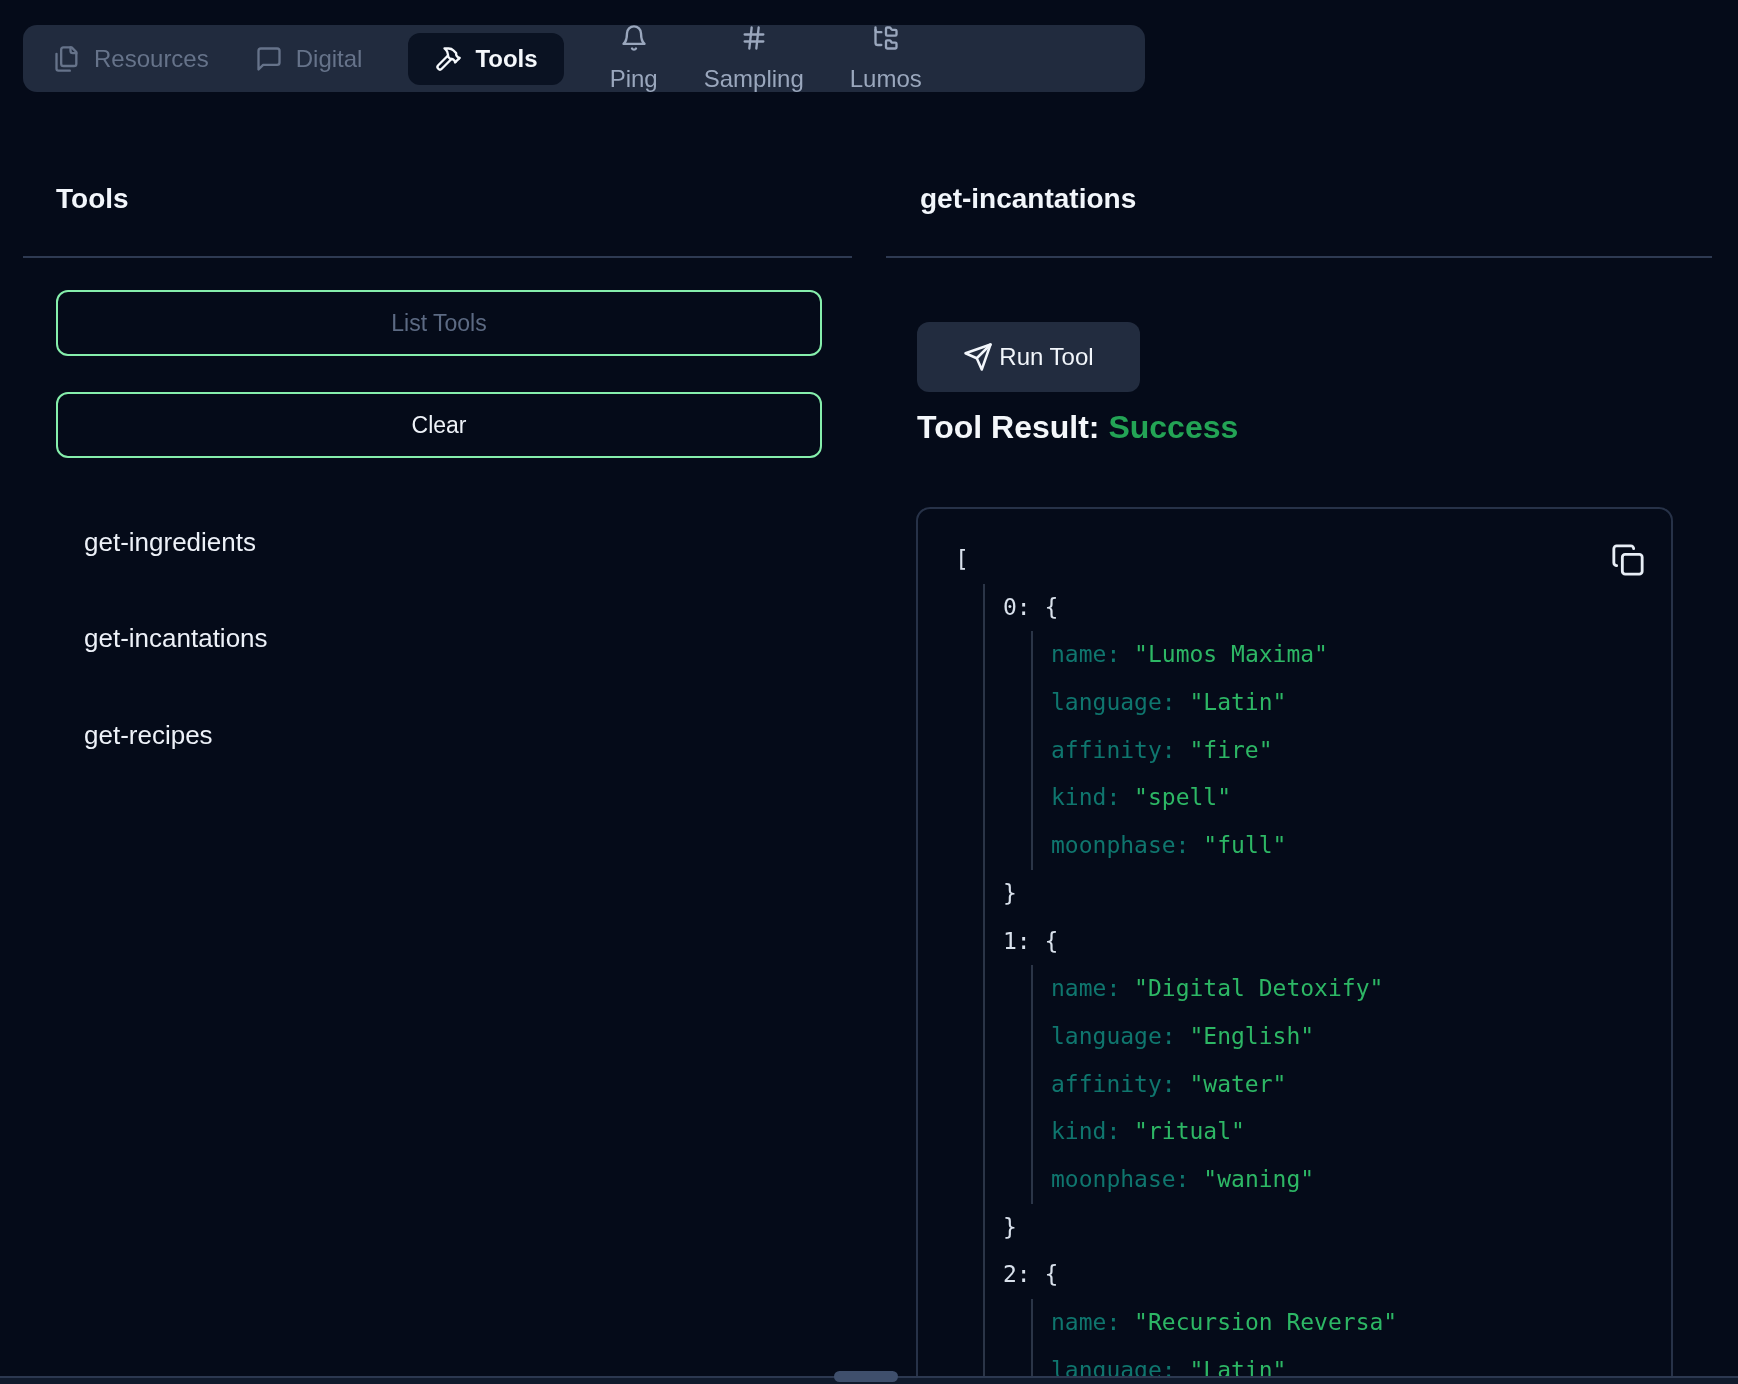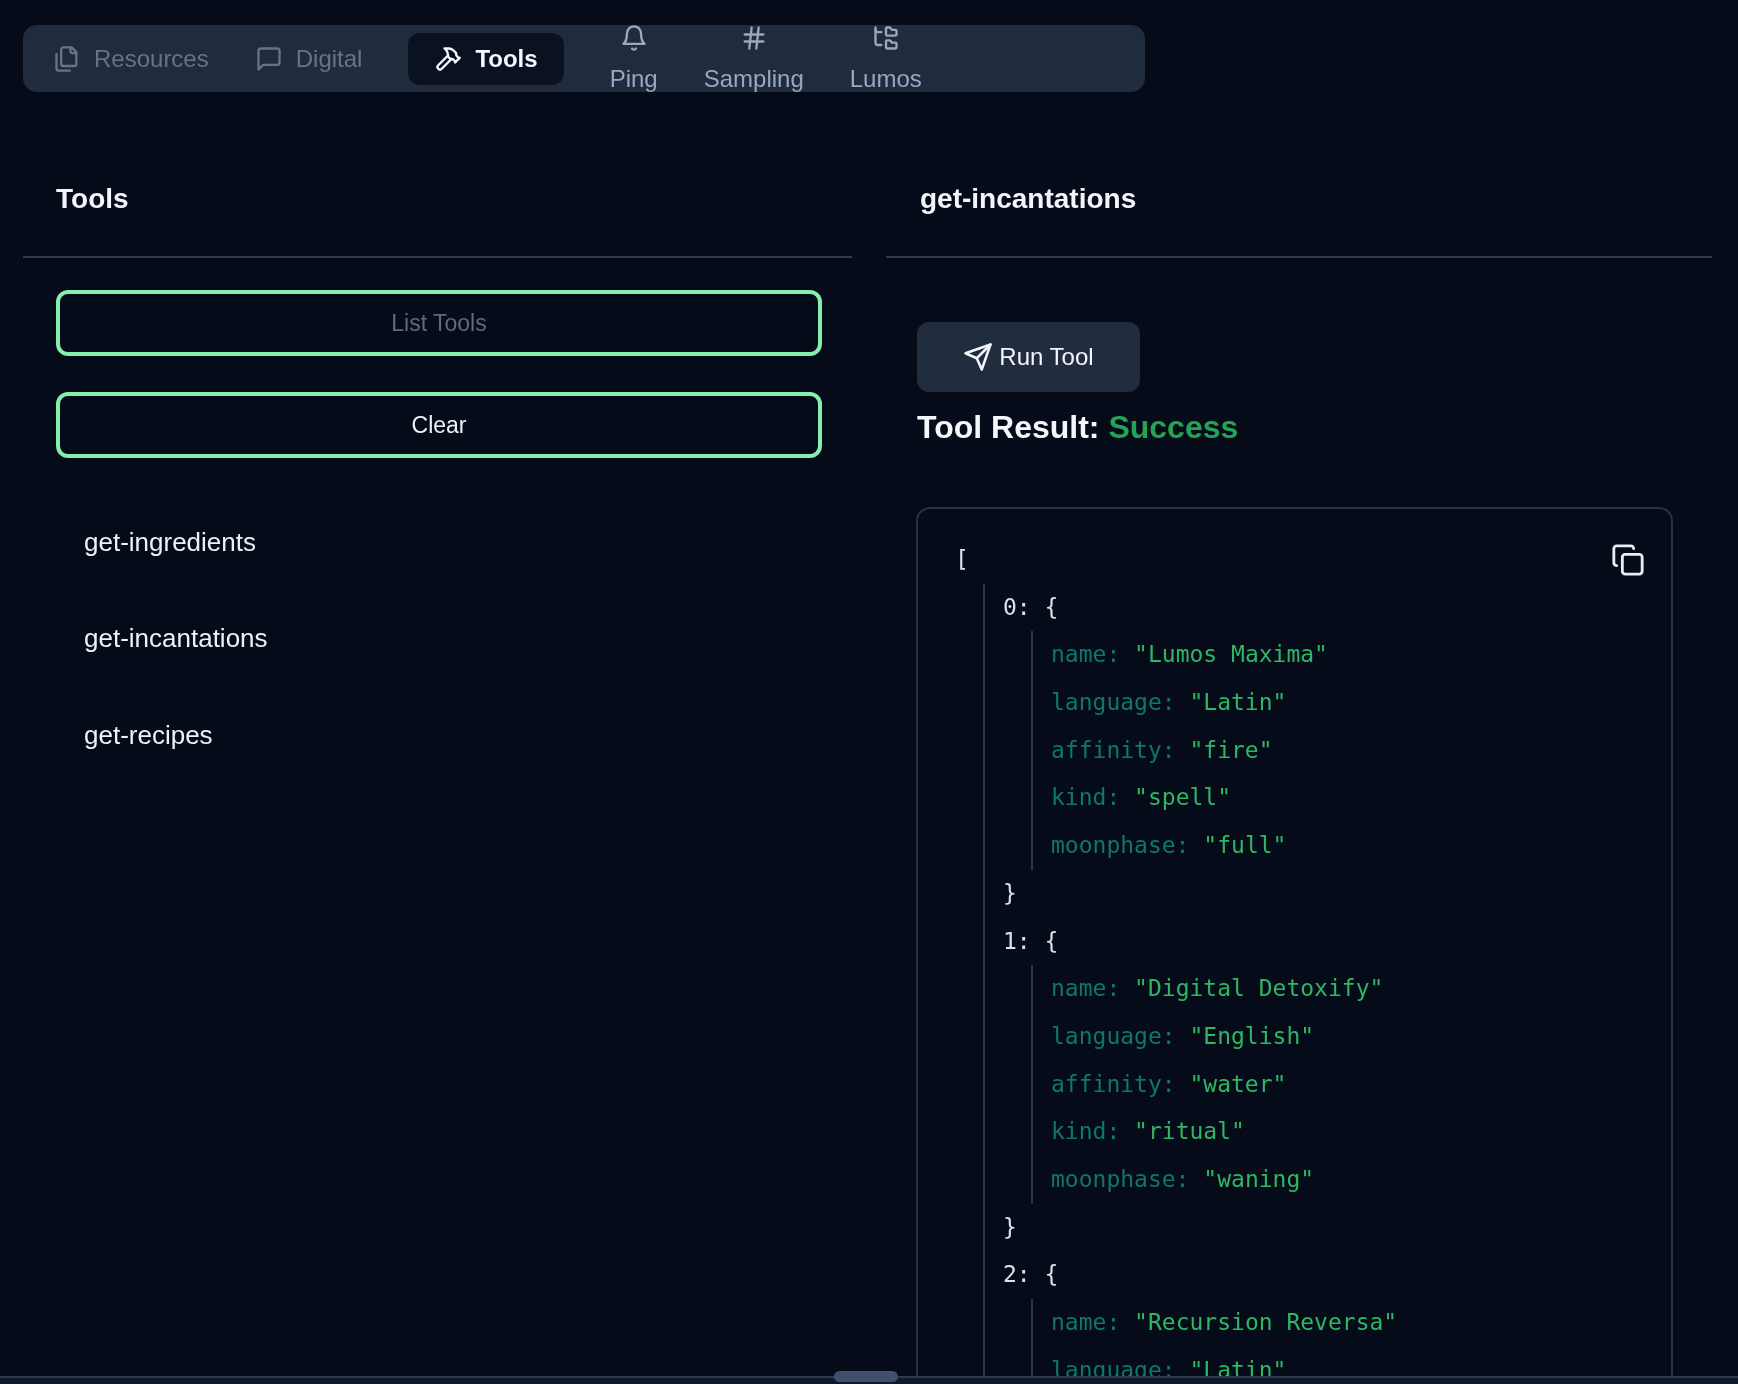--- a/index.html
+++ b/index.html
@@ -31,21 +31,21 @@
     height:52px;padding:0 26px;font-weight:600;
   }
   .tab.active svg{stroke:#f5f8fc;}
 
   
   .panel-title{font-size:28px;font-weight:700;color:#f2f6fb;line-height:34px;}
   .divider{height:2px;background:#2e3a52;}
 
   .big-btn{
     left:56px;width:766px;height:66px;border-radius:12px;
-    border:4px solid #86efac;background:transparent;
+    border:2px solid #86efac;background:transparent;
     display:flex;align-items:center;justify-content:center;
     font-size:23px;box-sizing:border-box;cursor:pointer;
     font-family:"Liberation Sans",sans-serif;
   }
   .btn-muted{color:#5c6a83;}
   .btn-light{color:#eef2f8;}
 
   .tool-item{left:84px;font-size:26px;color:#edf1f8;line-height:32px;cursor:pointer;}
 
   .run-btn{

